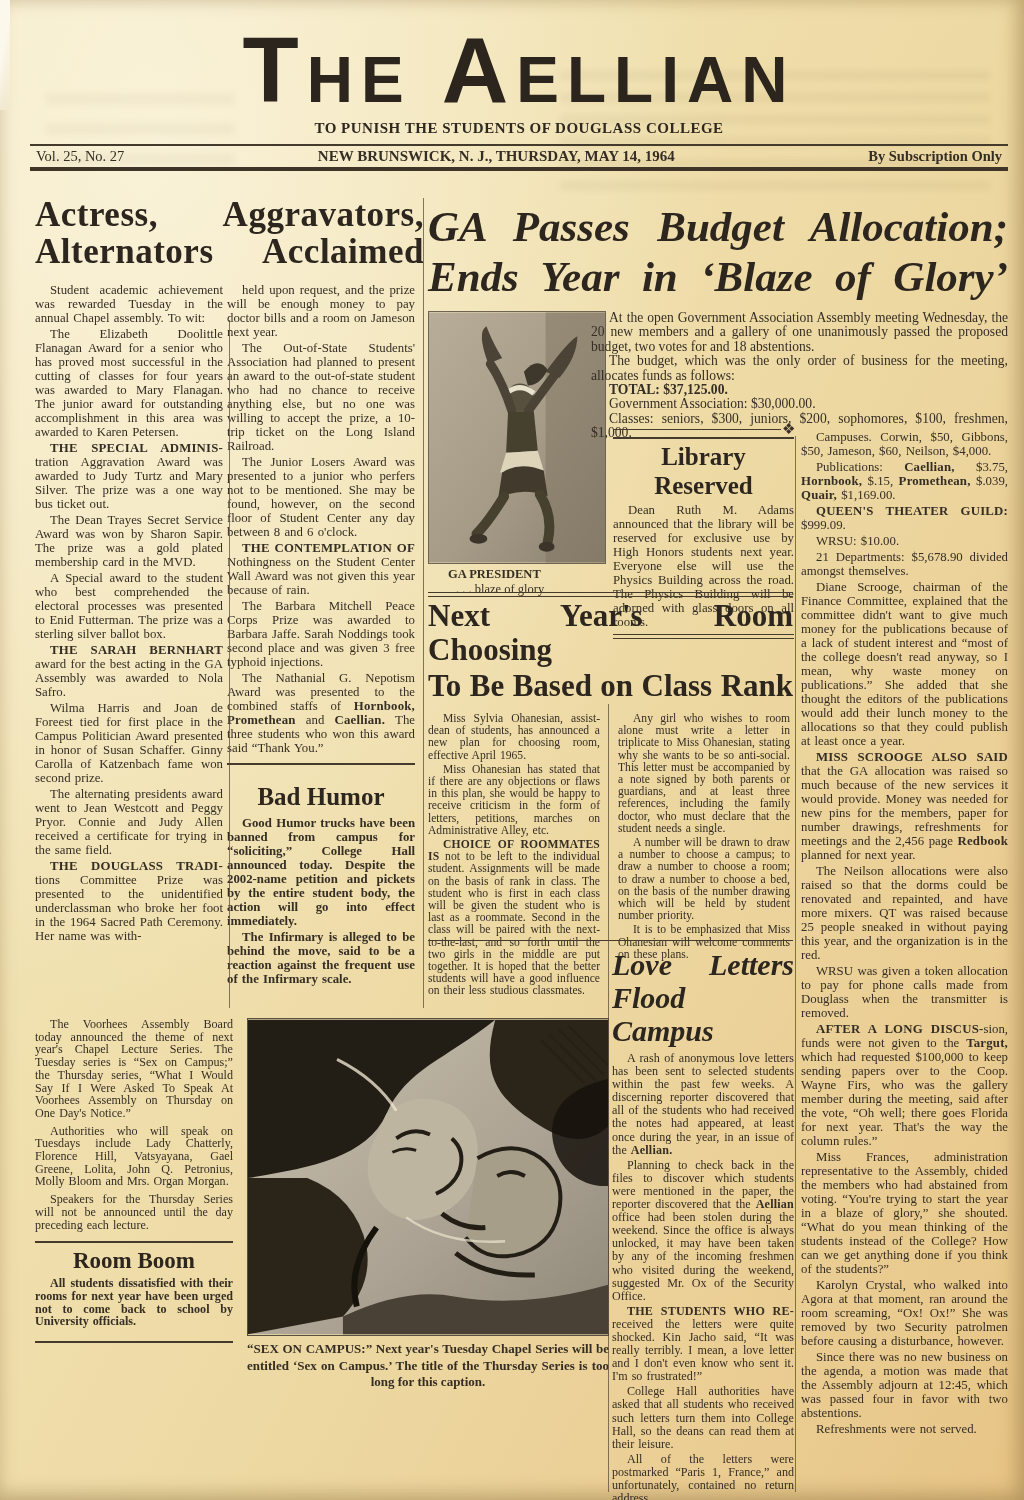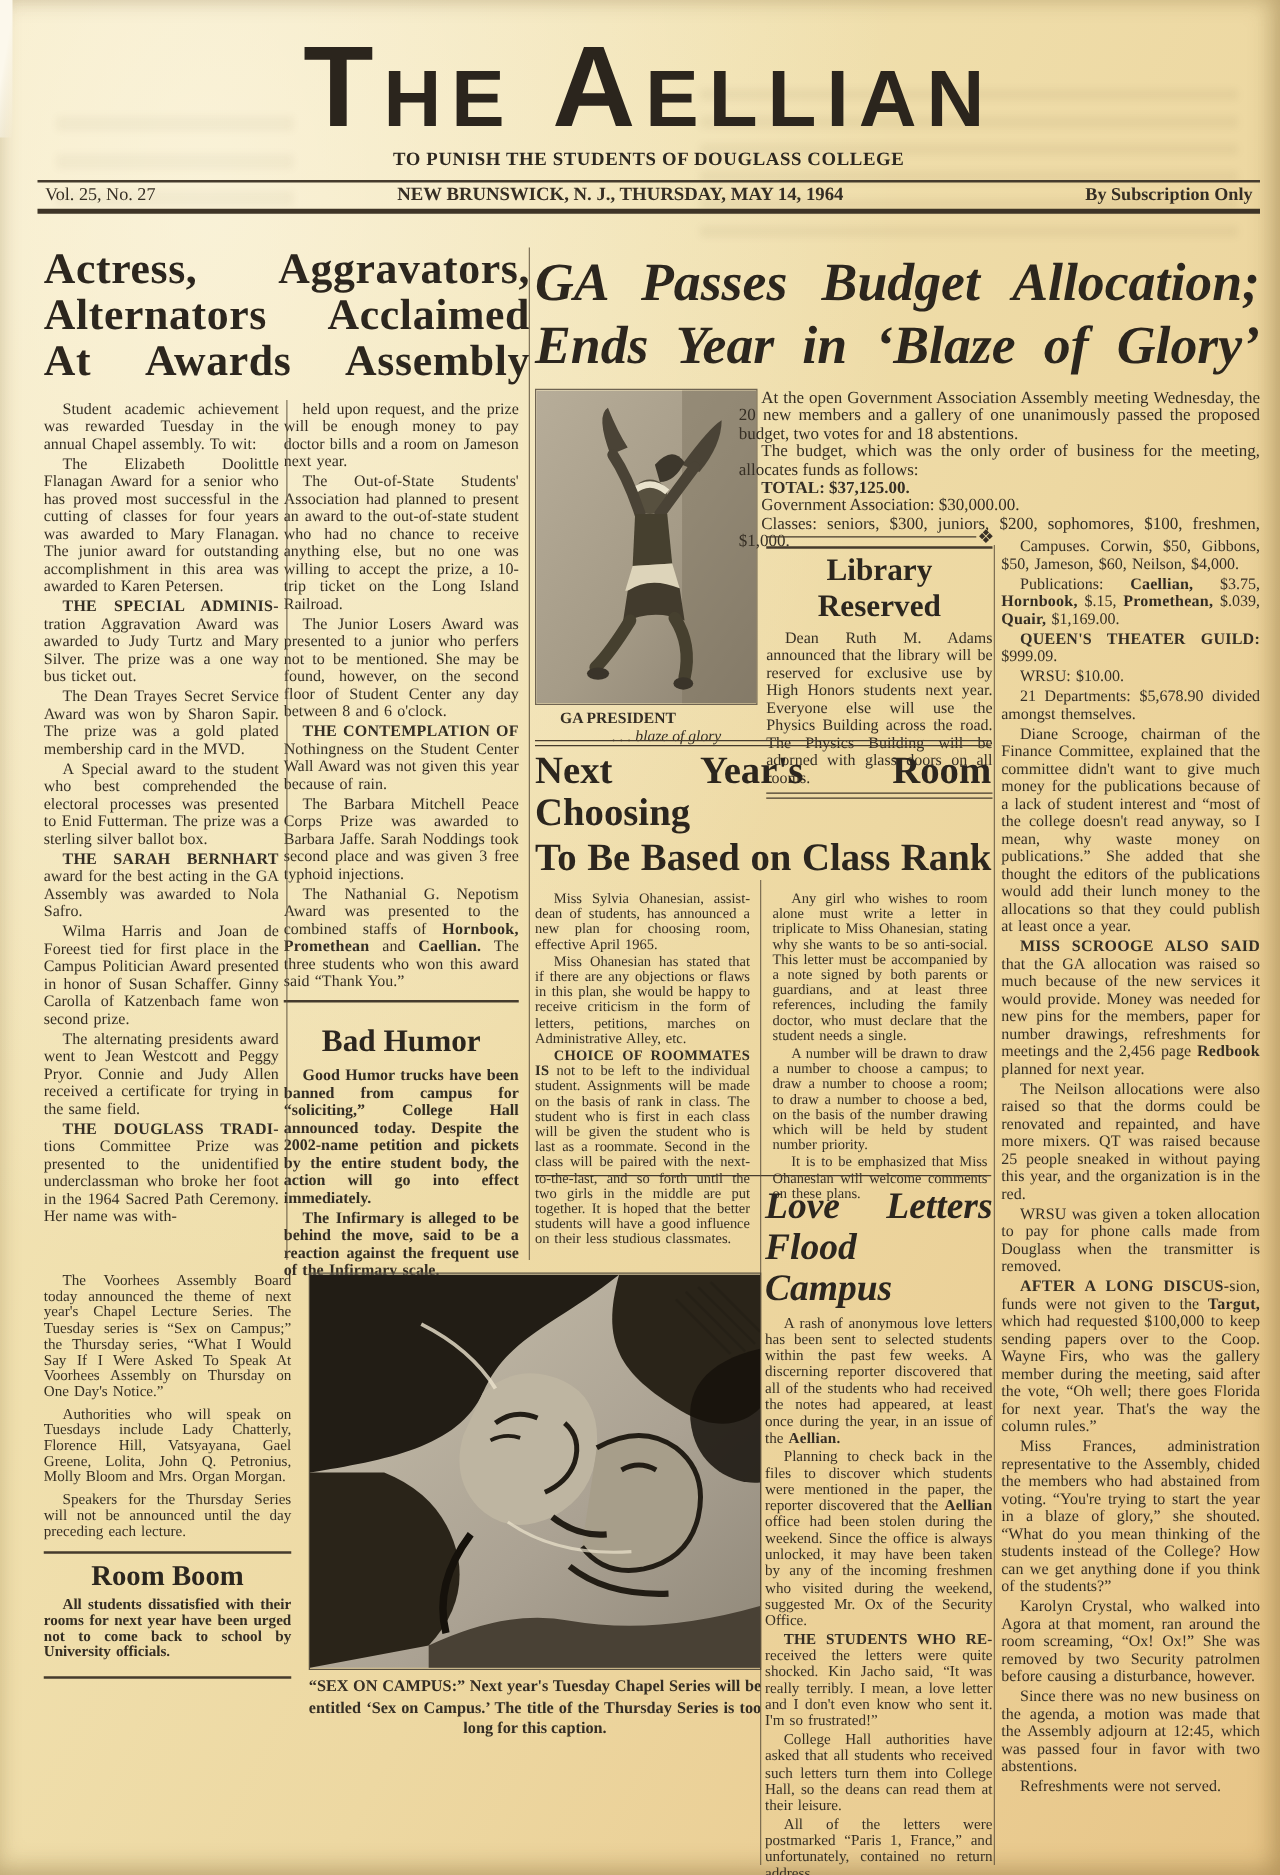--- a/index.html
+++ b/index.html
@@ -44,21 +44,21 @@
   .boxtitle{font-weight:bold;text-align:center;color:#2c261e;}
 
   
   #ga{position:absolute;left:428px;top:202px;width:580px;}
   #ga .hl-line{font-style:italic;font-size:43px;line-height:50px;}
   #ga-body{display:flex;margin-top:9px;}
   #ga-photo-wrap{width:149px;flex:none;}
   #ga-photo{width:178px;height:253px;display:block;border:1px solid #6f6452;}
   #ga-caption{font-size:12.5px;line-height:15px;margin-top:3px;padding-left:20px;}
   #ga-caption .cap-title{font-weight:bold;}
-  #ga-caption .cap-sub{font-style:italic;padding-left:8px;text-align:right;}
+  #ga-caption .cap-sub{padding-left:8px;}
   #ga-intro{flex:1;padding-left:14px;}
   #ga-intro p{margin:0;text-indent:18px;text-align:justify;font-size:13.6px;line-height:14.4px;}
 
   #ga-divider{position:absolute;left:613px;top:429px;width:168px;border-top:1px solid #453b2d;}
   #ga-ornament{position:absolute;left:782px;top:420px;font-size:15px;color:#3a3126;}
 
   #library{position:absolute;left:613px;top:437px;width:181px;border-top:2px solid #453b2d;padding-top:3px;}
   #library .boxtitle{font-size:25px;line-height:29px;margin-bottom:3px;}
   #library-bottom{border-top:1px solid #453b2d;border-bottom:1px solid #453b2d;height:5px;margin-top:5px;}
 
@@ -110,21 +110,20 @@
       <span>Vol. 25, No. 27</span>
       <span class="mid">NEW BRUNSWICK, N. J., THURSDAY, MAY 14, 1964</span>
       <span style="font-weight:bold">By Subscription Only</span>
     </div>
   </div>
 
   <div id="awards">
     <div class="hl">
         <div class="hl-line">Actress, Aggravators,</div>
         <div class="hl-line">Alternators Acclaimed</div>
-        <div class="hl-line">At Awards Assembly</div>
       </div>
     <div class="cols">
       <div class="col bodytext">
           <p>Student academic achievement was rewarded Tuesday in the annual Chapel assembly. To wit:</p>
           <p>The Elizabeth Doolittle Flanagan Award for a senior who has proved most successful in the cutting of classes for four years was awarded to Mary Flanagan. The junior award for outstanding accomplishment in this area was awarded to Karen Petersen.</p>
           <p><b>THE SPECIAL ADMINIS-</b>tration Aggravation Award was awarded to Judy Turtz and Mary Silver. The prize was a one way bus ticket out.</p>
           <p>The Dean Trayes Secret Service Award was won by Sharon Sapir. The prize was a gold plated membership card in the MVD.</p>
           <p>A Special award to the student who best comprehended the electoral processes was presented to Enid Futterman. The prize was a sterling silver ballot box.</p>
           <p><b>THE SARAH BERNHART</b> award for the best acting in the GA Assembly was awarded to Nola Safro.</p>
           <p>Wilma Harris and Joan de Foreest tied for first place in the Campus Politician Award presented in honor of Susan Schaffer. Ginny Carolla of Katzenbach fame won second prize.</p>

